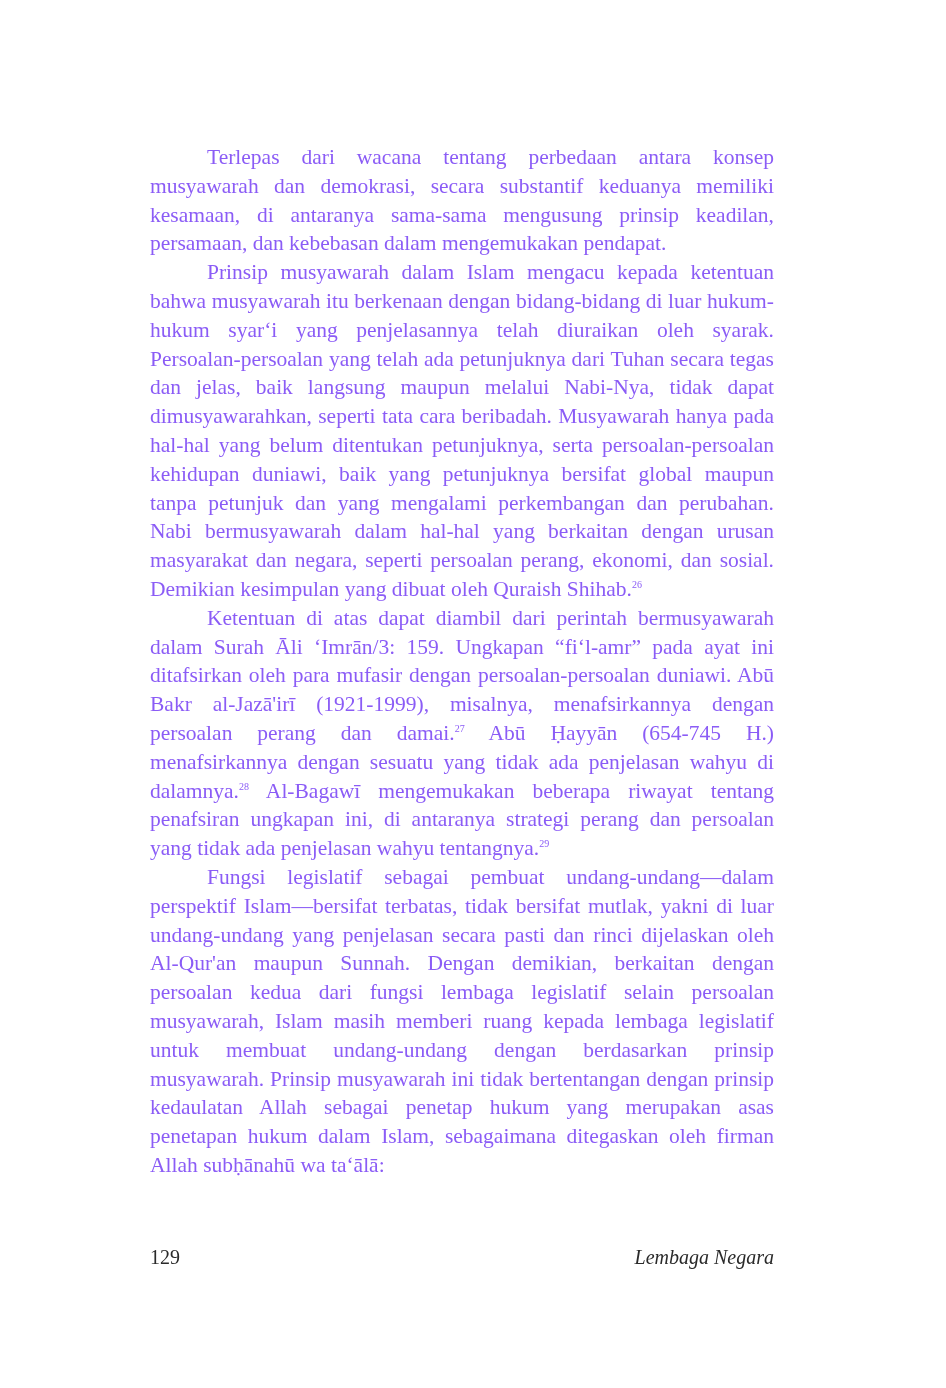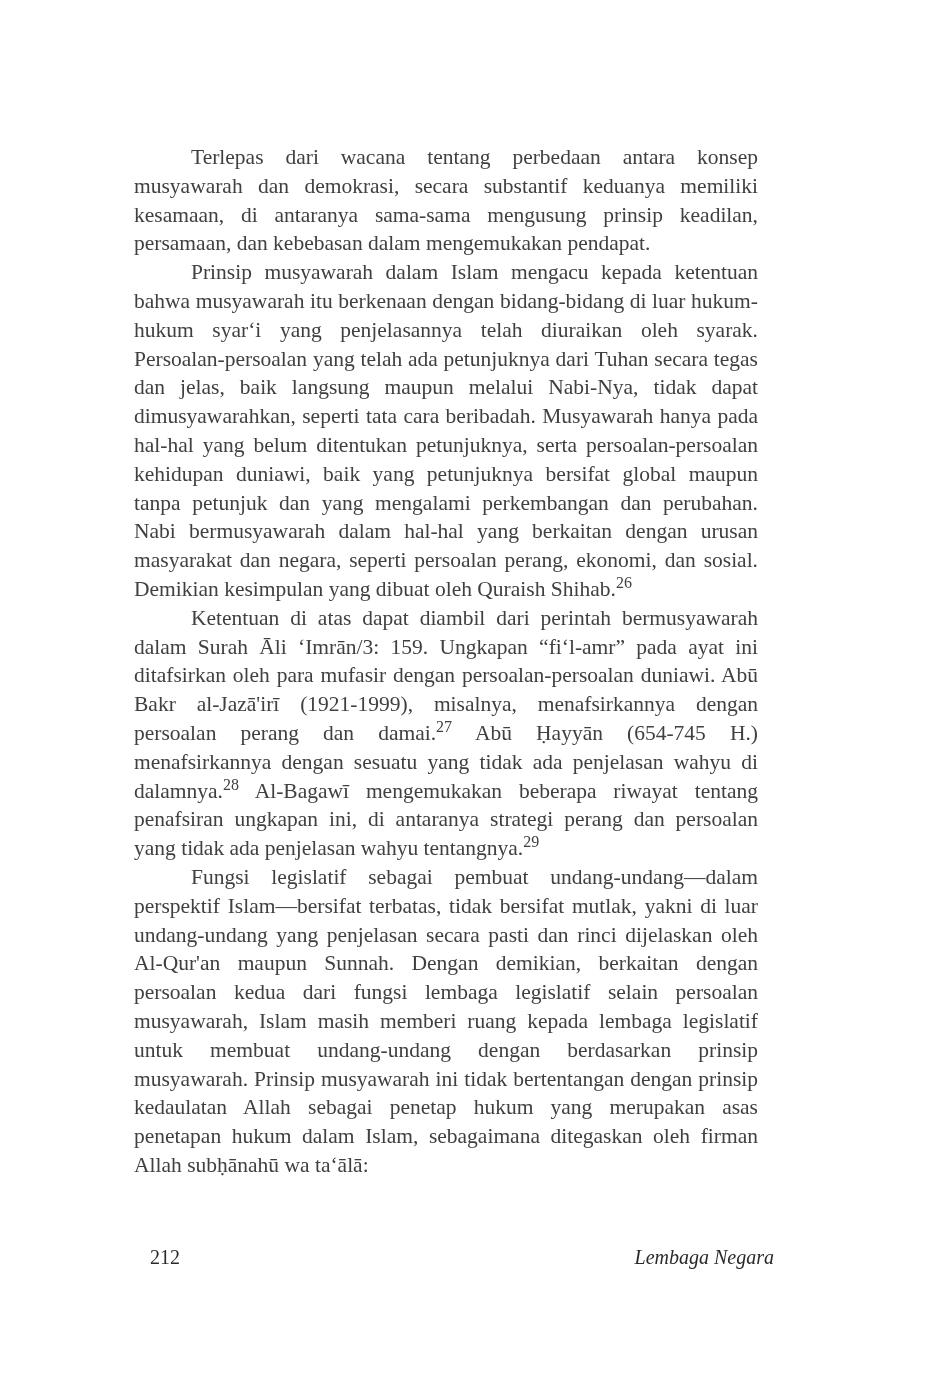--- a/index.html
+++ b/index.html
@@ -15,37 +15,37 @@
     font-family: "Liberation Serif", "DejaVu Serif", serif;
     color: #1e1e1e;
   }
   .page {
     position: absolute;
     inset: 0;
     background: #ffffff;
   }
   .text-block {
     position: absolute;
-    left: 134px;
+    left: 150px;
     top: 143px;
     width: 624px;
     font-size: 21.5px;
     line-height: 28.8px;
     text-align: justify;
-    color: #404040;
+    color: #8b5cf6;
   }
   .text-block p {
     margin: 0;
     padding: 0;
     text-indent: 57px;
   }
   .text-block .it {
   }
   .text-block sup {
-    font-size: 16px;
+    font-size: 10px;
     line-height: 0;
     vertical-align: super;
     letter-spacing: 0;
   }
   .footer {
     position: absolute;
     left: 150px;
     top: 1246px;
     width: 624px;
     display: flex;
@@ -64,17 +64,17 @@
 <div class="page">
 
   <div class="text-block">
       <p><span>Terlepas dari wacana tentang perbedaan antara konsep musyawarah dan demokrasi, secara substantif keduanya memiliki kesamaan, di antaranya sama-sama mengusung prinsip keadilan, persamaan, dan kebebasan dalam mengemukakan pendapat.</span></p>
       <p><span>Prinsip musyawarah dalam Islam mengacu kepada ketentuan bahwa musyawarah itu berkenaan dengan bidang-bidang di luar hukum-hukum </span><span class="it">syar‘i</span><span> yang penjelasannya telah diuraikan oleh syarak. Persoalan-persoalan yang telah ada petunjuknya dari Tuhan secara tegas dan jelas, baik langsung maupun melalui Nabi-Nya, tidak dapat dimusyawarahkan, seperti tata cara beribadah. Musyawarah hanya pada hal-hal yang belum ditentukan petunjuknya, serta persoalan-persoalan kehidupan duniawi, baik yang petunjuknya bersifat global maupun tanpa petunjuk dan yang mengalami perkembangan dan perubahan. Nabi bermusyawarah dalam hal-hal yang berkaitan dengan urusan masyarakat dan negara, seperti persoalan perang, ekonomi, dan sosial. Demikian kesimpulan yang dibuat oleh Quraish Shihab.</span><sup>26</sup></p>
       <p><span>Ketentuan di atas dapat diambil dari perintah bermusyawarah dalam Surah Āli ‘Imrān/3: 159. Ungkapan </span><span class="it">“fi‘l-amr”</span><span> pada ayat ini ditafsirkan oleh para mufasir dengan persoalan-persoalan duniawi. Abū Bakr al-Jazā'irī (1921-1999), misalnya, menafsirkannya dengan persoalan perang dan damai.</span><sup>27</sup><span> Abū Ḥayyān (654-745 H.) menafsirkannya dengan sesuatu yang tidak ada penjelasan wahyu di dalamnya.</span><sup>28</sup><span> Al-Bagawī mengemukakan beberapa riwayat tentang penafsiran ungkapan ini, di antaranya strategi perang dan persoalan yang tidak ada penjelasan wahyu tentangnya.</span><sup>29</sup></p>
       <p><span>Fungsi legislatif sebagai pembuat undang-undang—dalam perspektif Islam—bersifat terbatas, tidak bersifat mutlak, yakni di luar undang-undang yang penjelasan secara pasti dan rinci dijelaskan oleh Al-Qur'an maupun Sunnah. Dengan demikian, berkaitan dengan persoalan kedua dari fungsi lembaga legislatif selain persoalan musyawarah, Islam masih memberi ruang kepada lembaga legislatif untuk membuat undang-undang dengan berdasarkan prinsip musyawarah. Prinsip musyawarah ini tidak bertentangan dengan prinsip kedaulatan Allah sebagai penetap hukum yang merupakan asas penetapan hukum dalam Islam, sebagaimana ditegaskan oleh firman Allah </span><span class="it">subḥānahū wa ta‘ālā</span><span>:</span></p>
     </div>
 
   <div class="footer">
-    <span class="page-number">212</span>
+    <span class="page-number">129</span>
     <span class="running-title">Lembaga Negara</span>
   </div>
 
 </div>
 
 </body></html>

